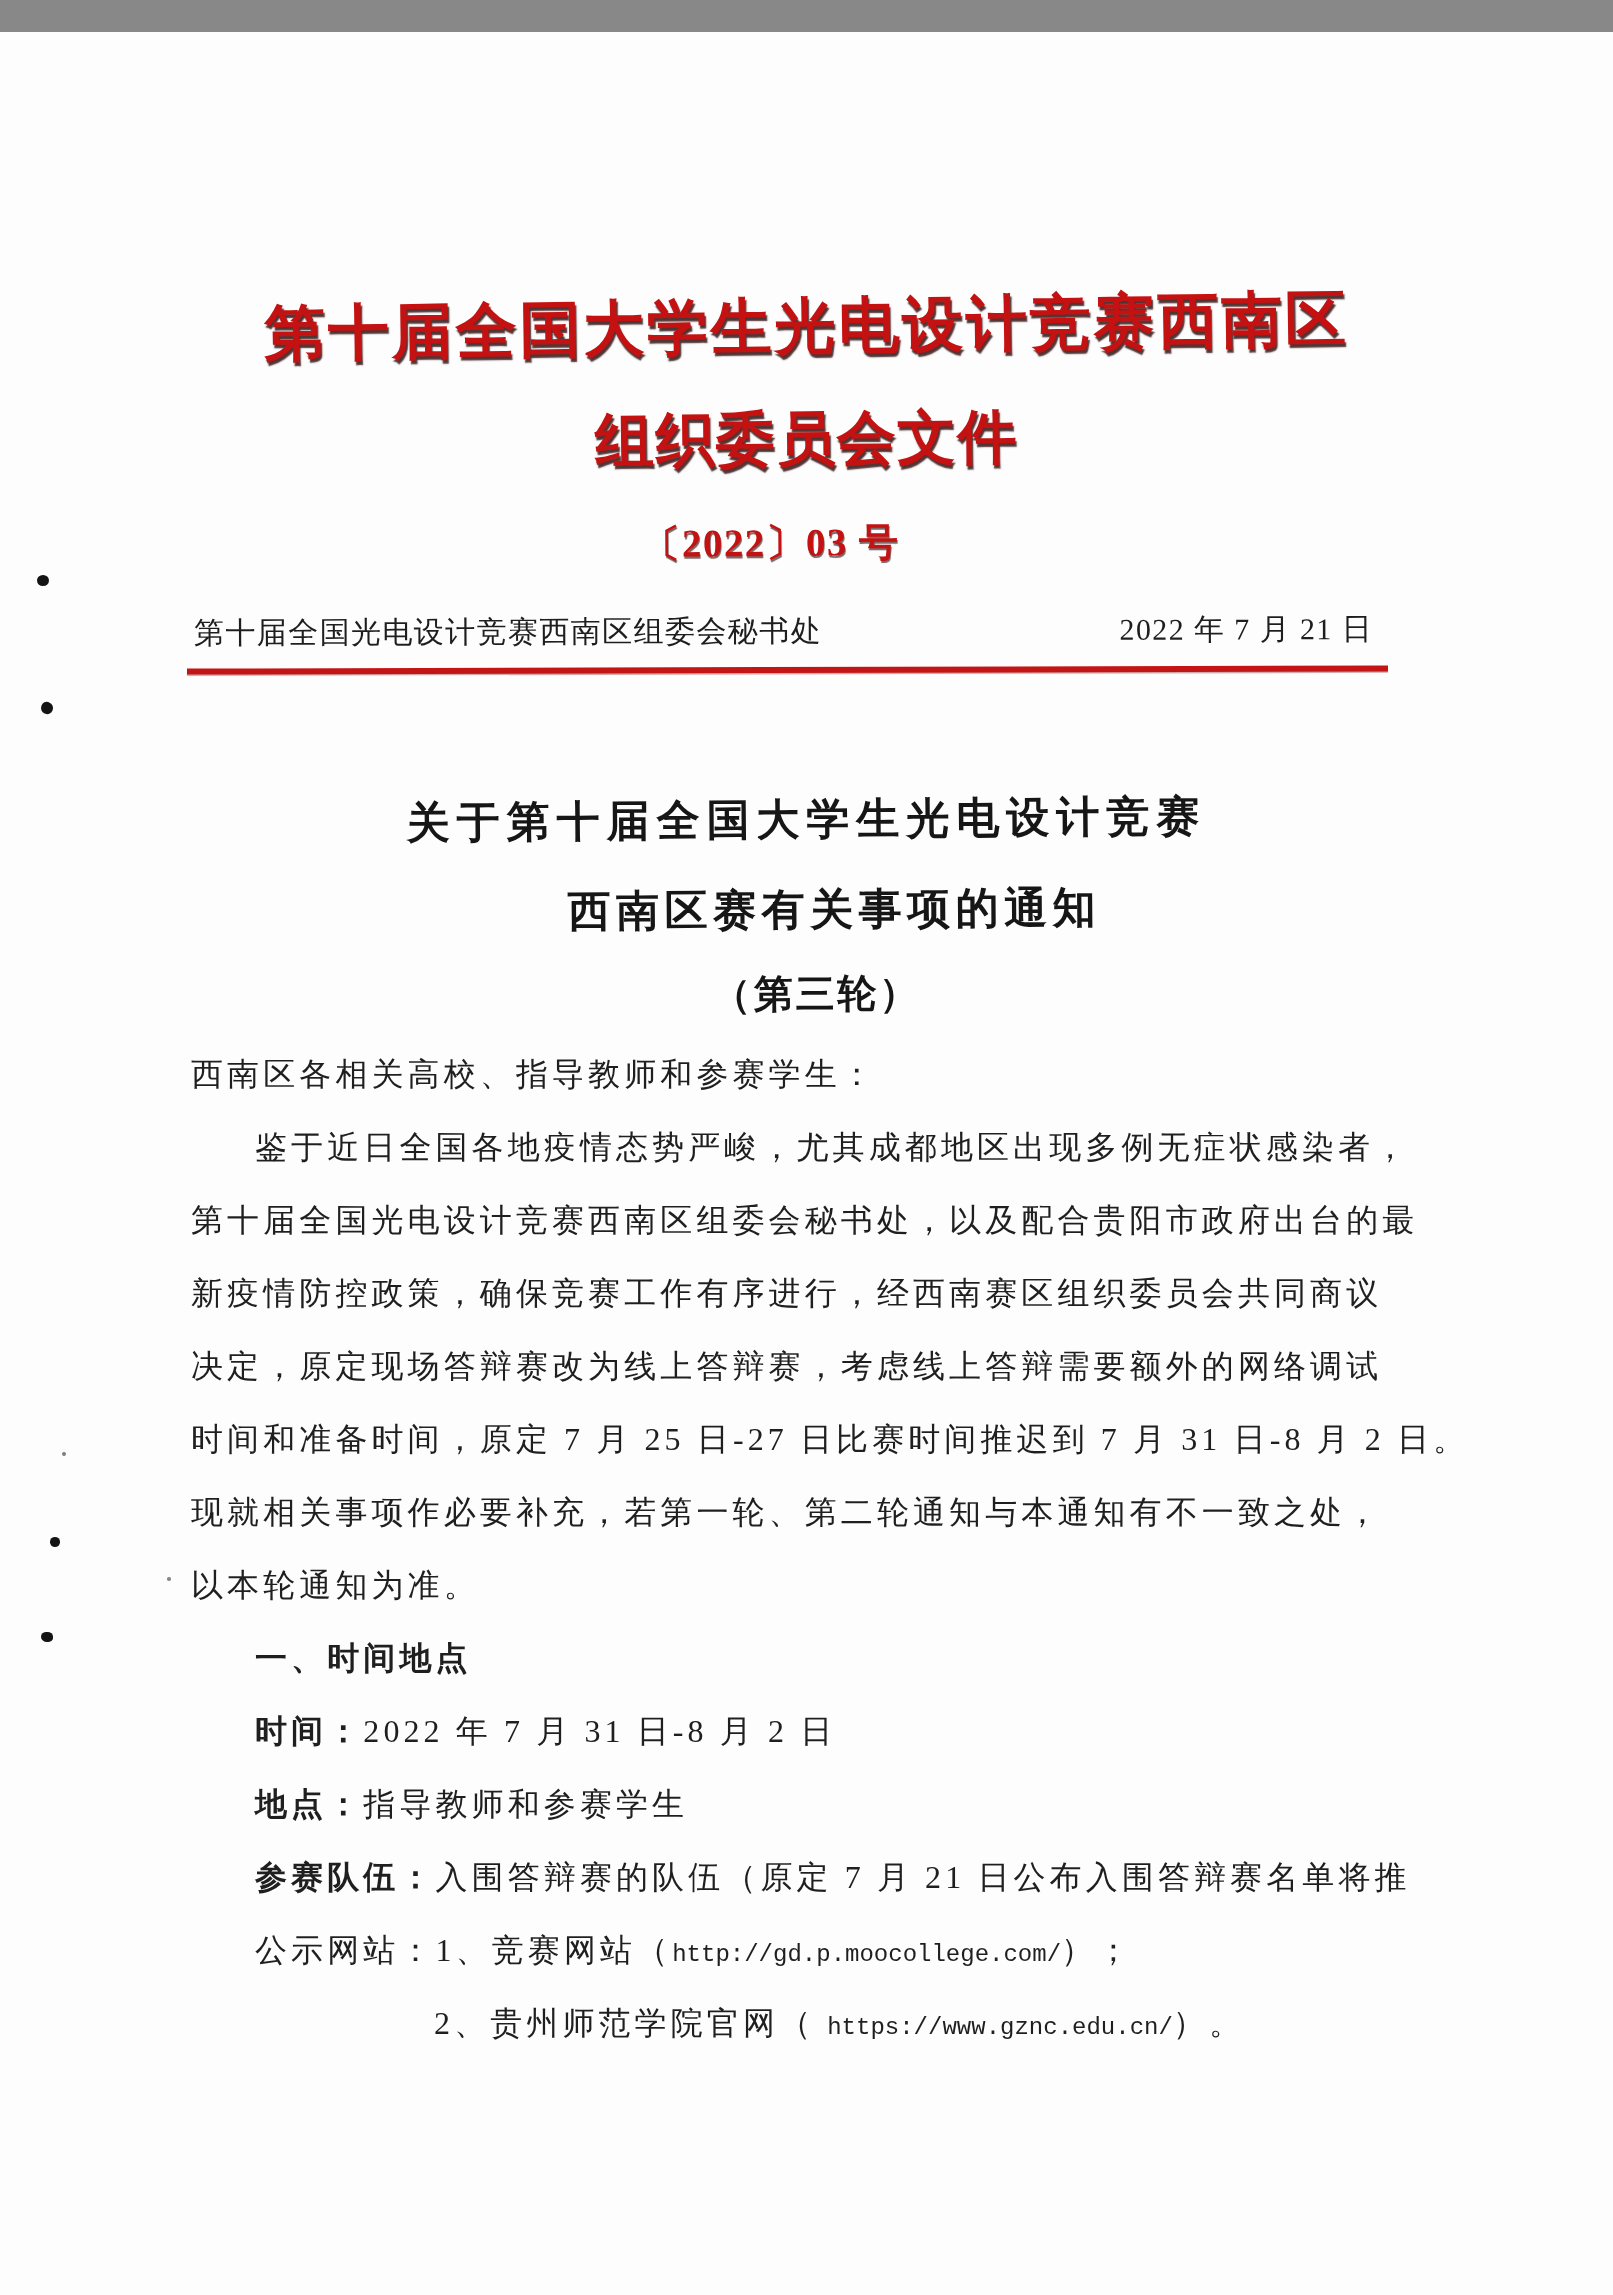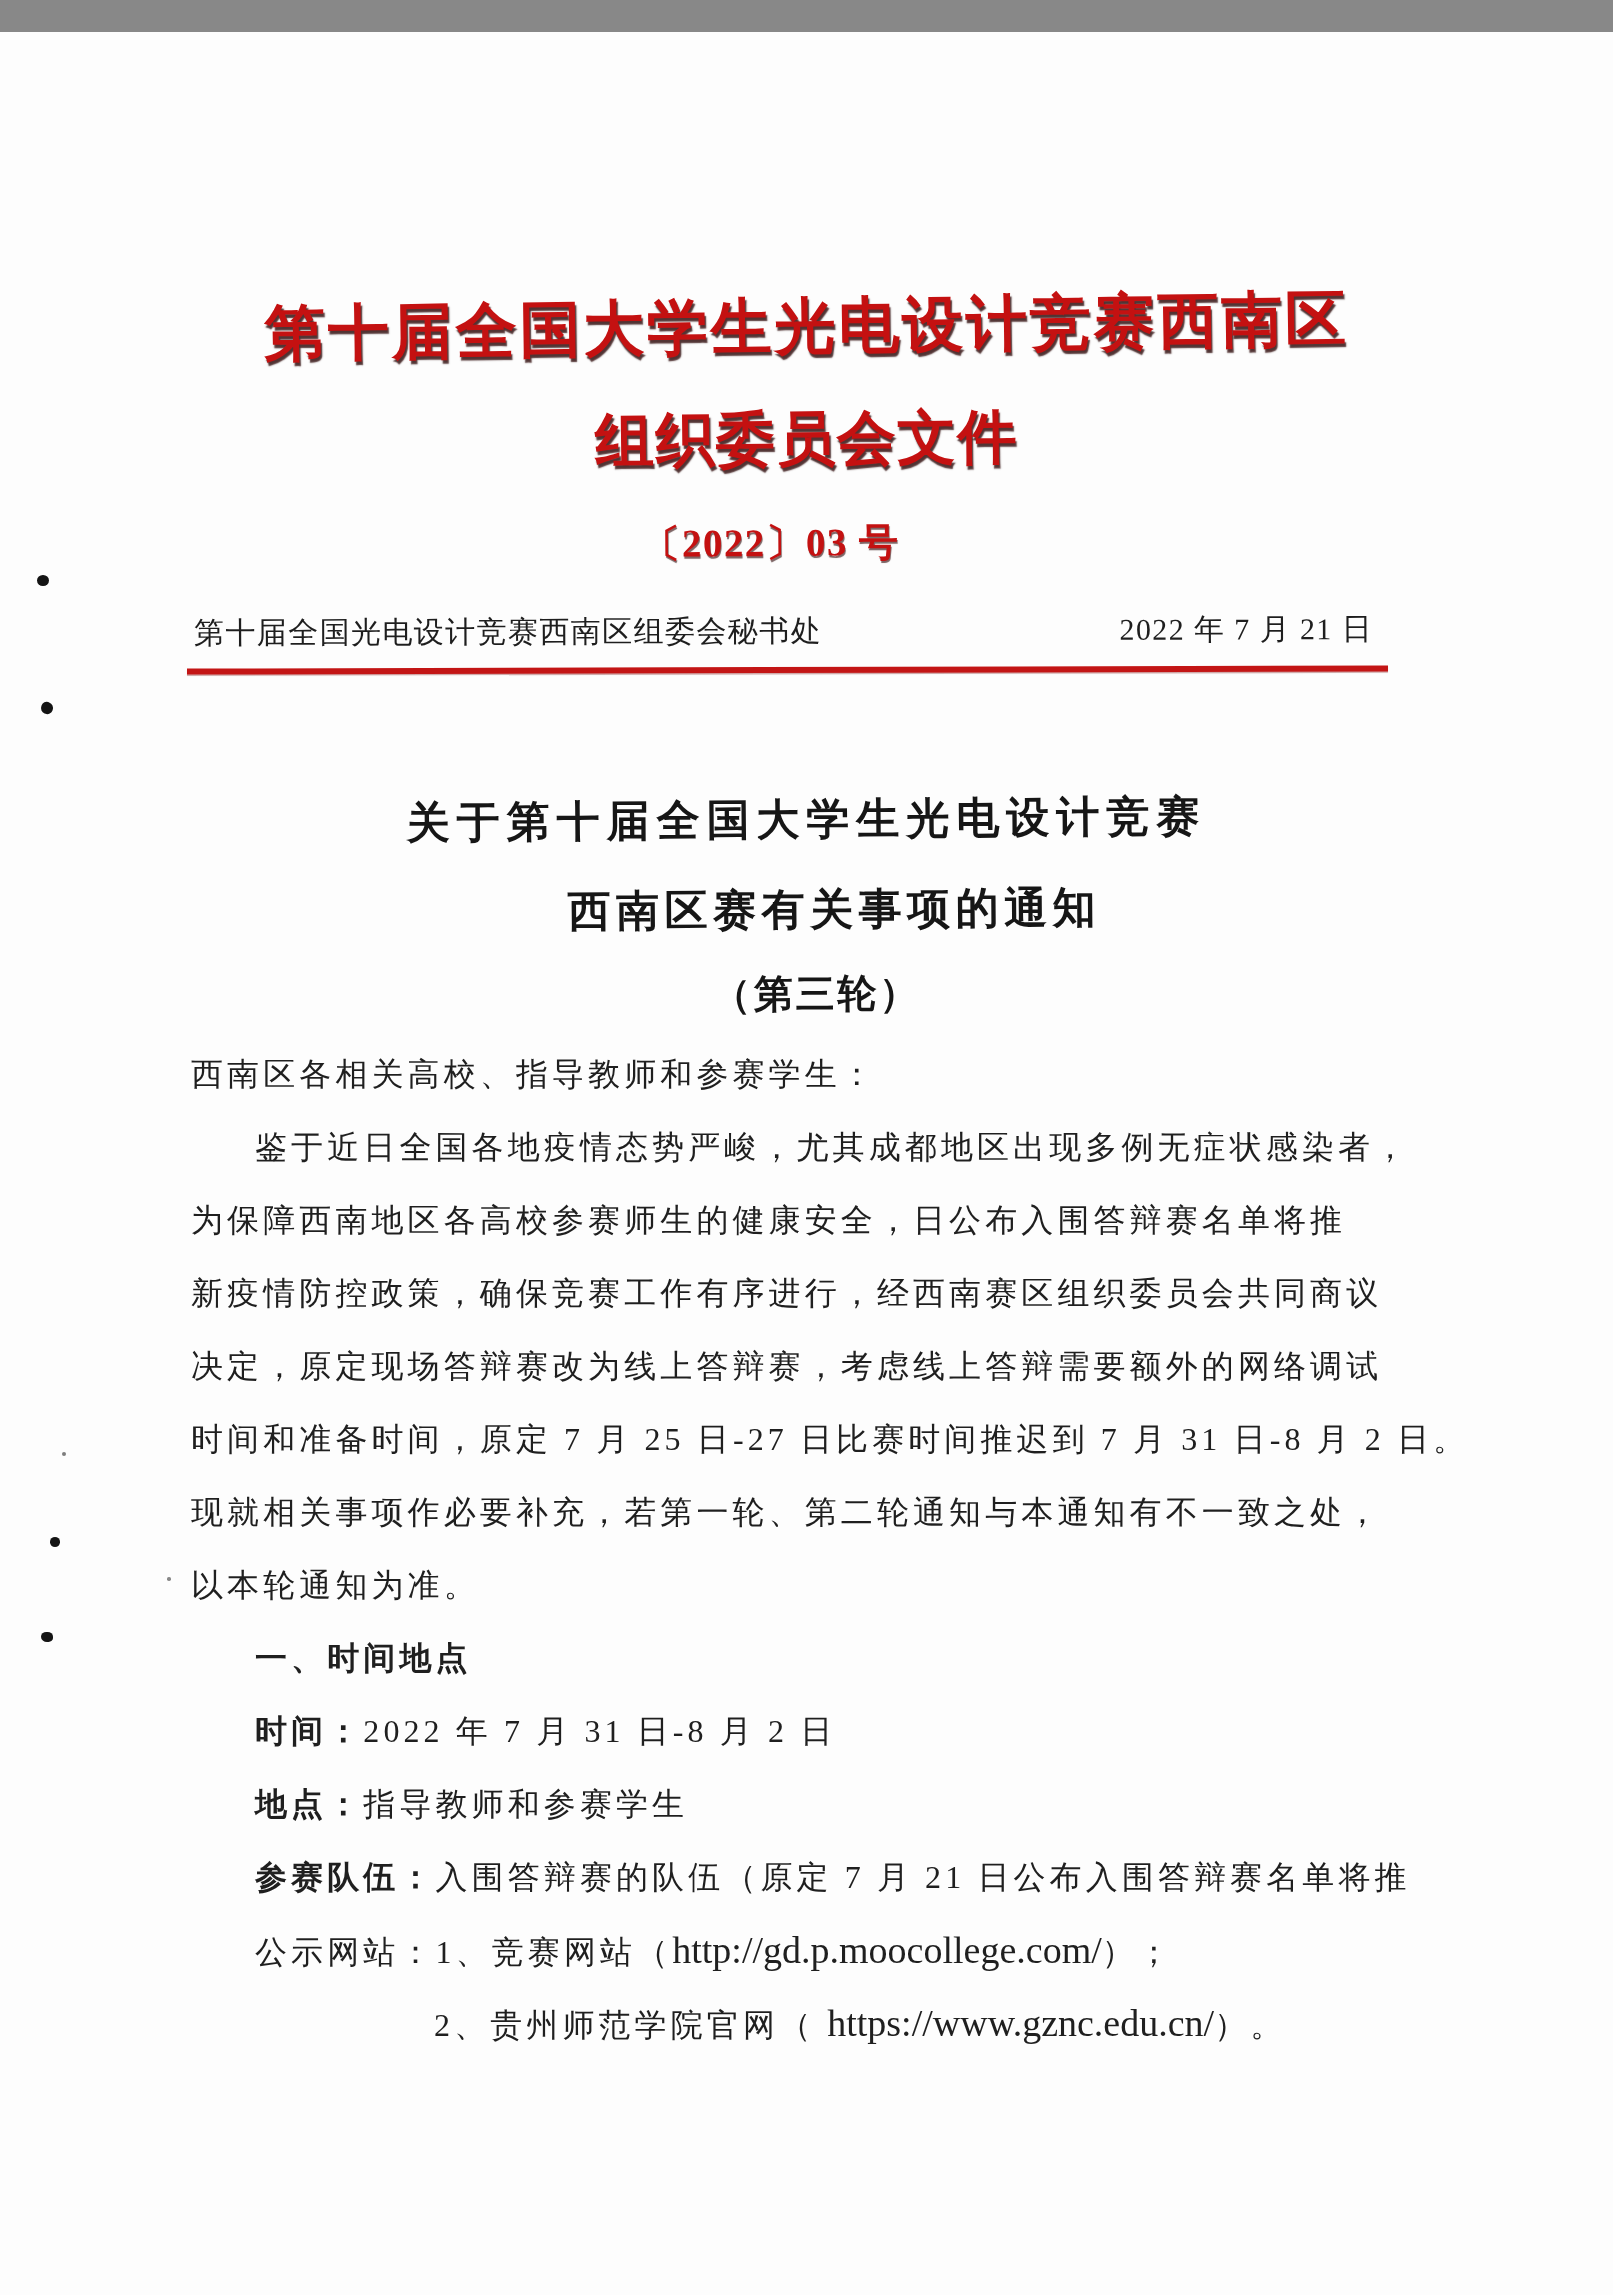--- a/index.html
+++ b/index.html
@@ -62,21 +62,21 @@
   .nt3{top:935px;font-size:39px;letter-spacing:2.8px;margin-left:9.7px;transform:rotate(-0.4deg);}
   
   .body-block{
     position:absolute;top:1006px;left:191px;width:1251px;
     font-size:32px;letter-spacing:4.1px;color:#1f1f1f;
   }
   .bl{height:73px;line-height:73px;white-space:nowrap;}
   .indent{text-indent:64px;}
   .indent7{text-indent:243px;}
   .b{font-weight:bold;}
-  .url{font-family:Liberation Serif, serif;letter-spacing:0;font-size:38px;}
+  .url{font-family:Liberation Mono, monospace;letter-spacing:0;font-size:24px;}
   
   .dot{position:absolute;background:#141414;border-radius:50%;}
   .dot1{left:37px;top:543px;width:11.8px;height:11px;}
   .dot2{left:41px;top:670px;width:11.8px;height:12.4px;transform:rotate(20deg);border-radius:46% 54% 50% 50%;}
   .dot3{left:50px;top:1505px;width:10.4px;height:9.7px;}
   .dot4{left:41px;top:1600px;width:11.8px;height:10.4px;border-radius:50% 50% 42% 58%;}
   .speck1{left:62px;top:1420px;width:4.1px;height:4.1px;opacity:.55;}
   .speck2{left:167px;top:1545px;width:3.5px;height:3.5px;opacity:.5;}
   .bottom-edge{
     position:absolute;left:0;bottom:0;width:100%;height:12.4px;
@@ -102,21 +102,21 @@
   <div class="red-rule"></div>
 
   <div class="nt nt1">关于第十届全国大学生光电设计竞赛</div>
   <div class="nt nt2">西南区赛有关事项的通知</div>
   <div class="nt nt3">（第三轮）</div>
 
   <div class="body-block">
     <div class="bl">西南区各相关高校、指导教师和参赛学生：</div>
 
     <div class="bl indent">鉴于近日全国各地疫情态势严峻，尤其成都地区出现多例无症状感染者，</div>
-    <div class="bl">为保障西南地区各高校参赛师生的健康安全，日公布入围答辩赛名单将推</div>
+    <div class="bl">第十届全国光电设计竞赛西南区组委会秘书处，以及配合贵阳市政府出台的最</div>
     <div class="bl">新疫情防控政策，确保竞赛工作有序进行，经西南赛区组织委员会共同商议</div>
     <div class="bl">决定，原定现场答辩赛改为线上答辩赛，考虑线上答辩需要额外的网络调试</div>
     <div class="bl">时间和准备时间，原定 7 月 25 日-27 日比赛时间推迟到 7 月 31 日-8 月 2 日。</div>
     <div class="bl">现就相关事项作必要补充，若第一轮、第二轮通知与本通知有不一致之处，</div>
     <div class="bl">以本轮通知为准。</div>
 
     <div class="bl indent b">一、时间地点</div>
 
     <div class="bl indent">
       <span class="b">时间：</span><span>2022 年 7 月 31 日-8 月 2 日</span>

